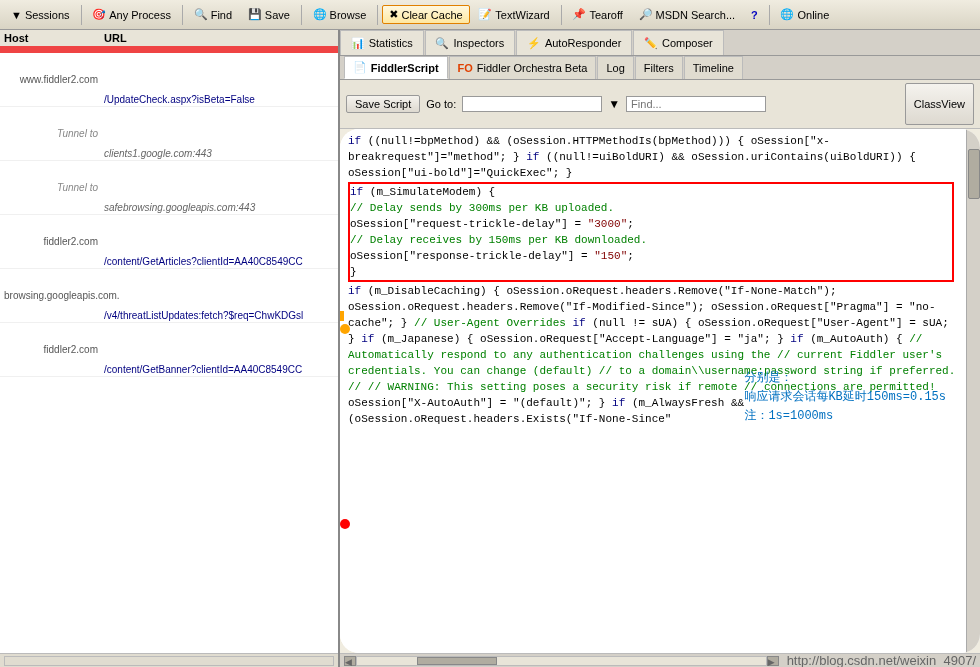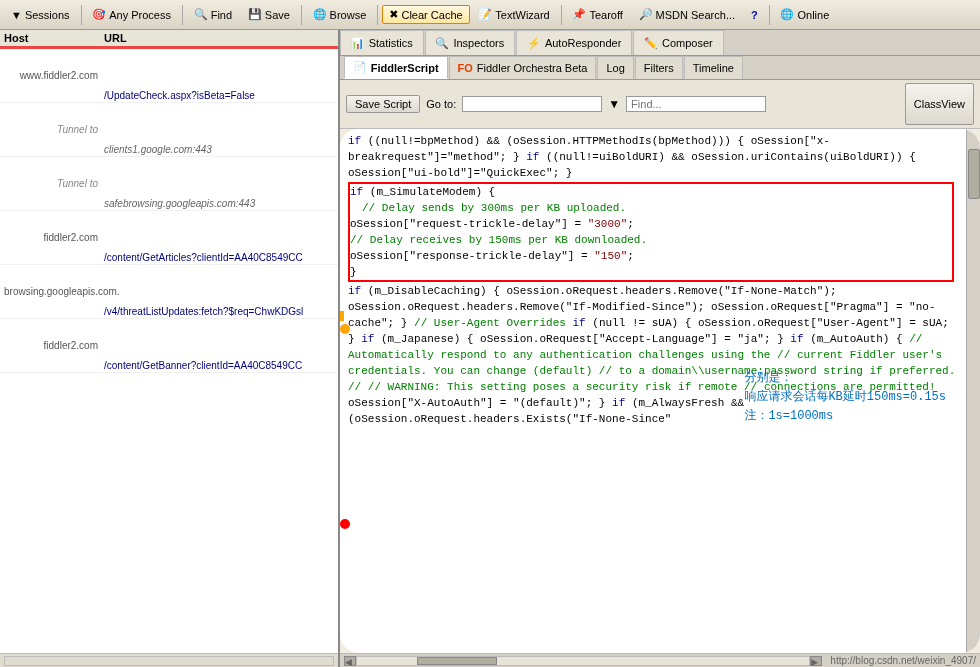--- a/index.html
+++ b/index.html
@@ -41,21 +41,21 @@
       width: 340px;
       min-width: 340px;
       display: flex;
       flex-direction: column;
       border-right: 2px solid #888;
     }
 
     .session-list-header {
       display: flex;
       background: #e8e4d8;
-      border-bottom: 3px solid #ef4444;
+      border-bottom: 7px solid #ef4444;
       padding: 2px 4px;
       font-weight: bold;
       font-size: 11px;
     }
     .session-list-header .col-host { width: 100px; }
     .session-list-header .col-url { flex: 1; }
 
     .session-list {
       flex: 1;
       overflow-y: auto;
@@ -423,21 +423,21 @@
 <span>        <span style="color:#000080;">if</span> ((null!=bpMethod) &amp;&amp; (oSession.HTTPMethodIs(bpMethod))) {</span>
 <span>            oSession["x-breakrequest"]="method";</span>
 <span>        }</span>
 <span></span>
 <span>        <span style="color:#000080;">if</span> ((null!=uiBoldURI) &amp;&amp; oSession.uriContains(uiBoldURI)) {</span>
 <span>            oSession["ui-bold"]="QuickExec";</span>
 <span>        }</span>
 <span></span>
 <div style="border:2px solid red;display:inline-block;width:calc(100% - 4px);background:white;margin:1px 0;">
 <span>        <span style="color:#000080;">if</span> (m_SimulateModem) {</span>
-<br><span>            <span style="color:green;padding-left:12px;">// Delay sends by 300ms per KB uploaded.</span></span>
+<br><span>            <span style="color:green;">// Delay sends by 300ms per KB uploaded.</span></span>
 <br><span>            oSession["request-trickle-delay"] = <span style="color:#800000;">"3000"</span>;</span>
 <br><span>            <span style="color:green;">// Delay receives by 150ms per KB downloaded.</span></span>
 <br><span>            oSession["response-trickle-delay"] = <span style="color:#800000;">"150"</span>;</span>
 <br><span>        }</span>
 </div>
 <span></span>
 <span>        <span style="color:#000080;">if</span> (m_DisableCaching) {</span>
 <span>            oSession.oRequest.headers.Remove("If-None-Match");</span>
 <span>            oSession.oRequest.headers.Remove("If-Modified-Since");</span>
 <span>            oSession.oRequest["Pragma"] = "no-cache";</span>
@@ -479,16 +479,16 @@
         <div class="right-scrollbar-thumb"></div>
       </div>
     </div>
 
     <div class="bottom-scroll">
       <div style="width:12px;height:10px;background:#b0aca0;border:1px solid #888;flex-shrink:0;">◀</div>
       <div class="scroll-track">
         <div style="width:80px;height:8px;background:#b0aca0;border:1px solid #888;margin-left:60px;"></div>
       </div>
       <div style="width:12px;height:10px;background:#b0aca0;border:1px solid #888;flex-shrink:0;">▶</div>
-      <span style="margin-left:8px;font-size:10px;color:#666;">http://blog.csdn.net/weixin_4907/</span>
+      <span style="margin-left:8px;font-size:13px;color:#666;">http://blog.csdn.net/weixin_4907/</span>
     </div>
   </div>
 </div>
 
 </body></html>

